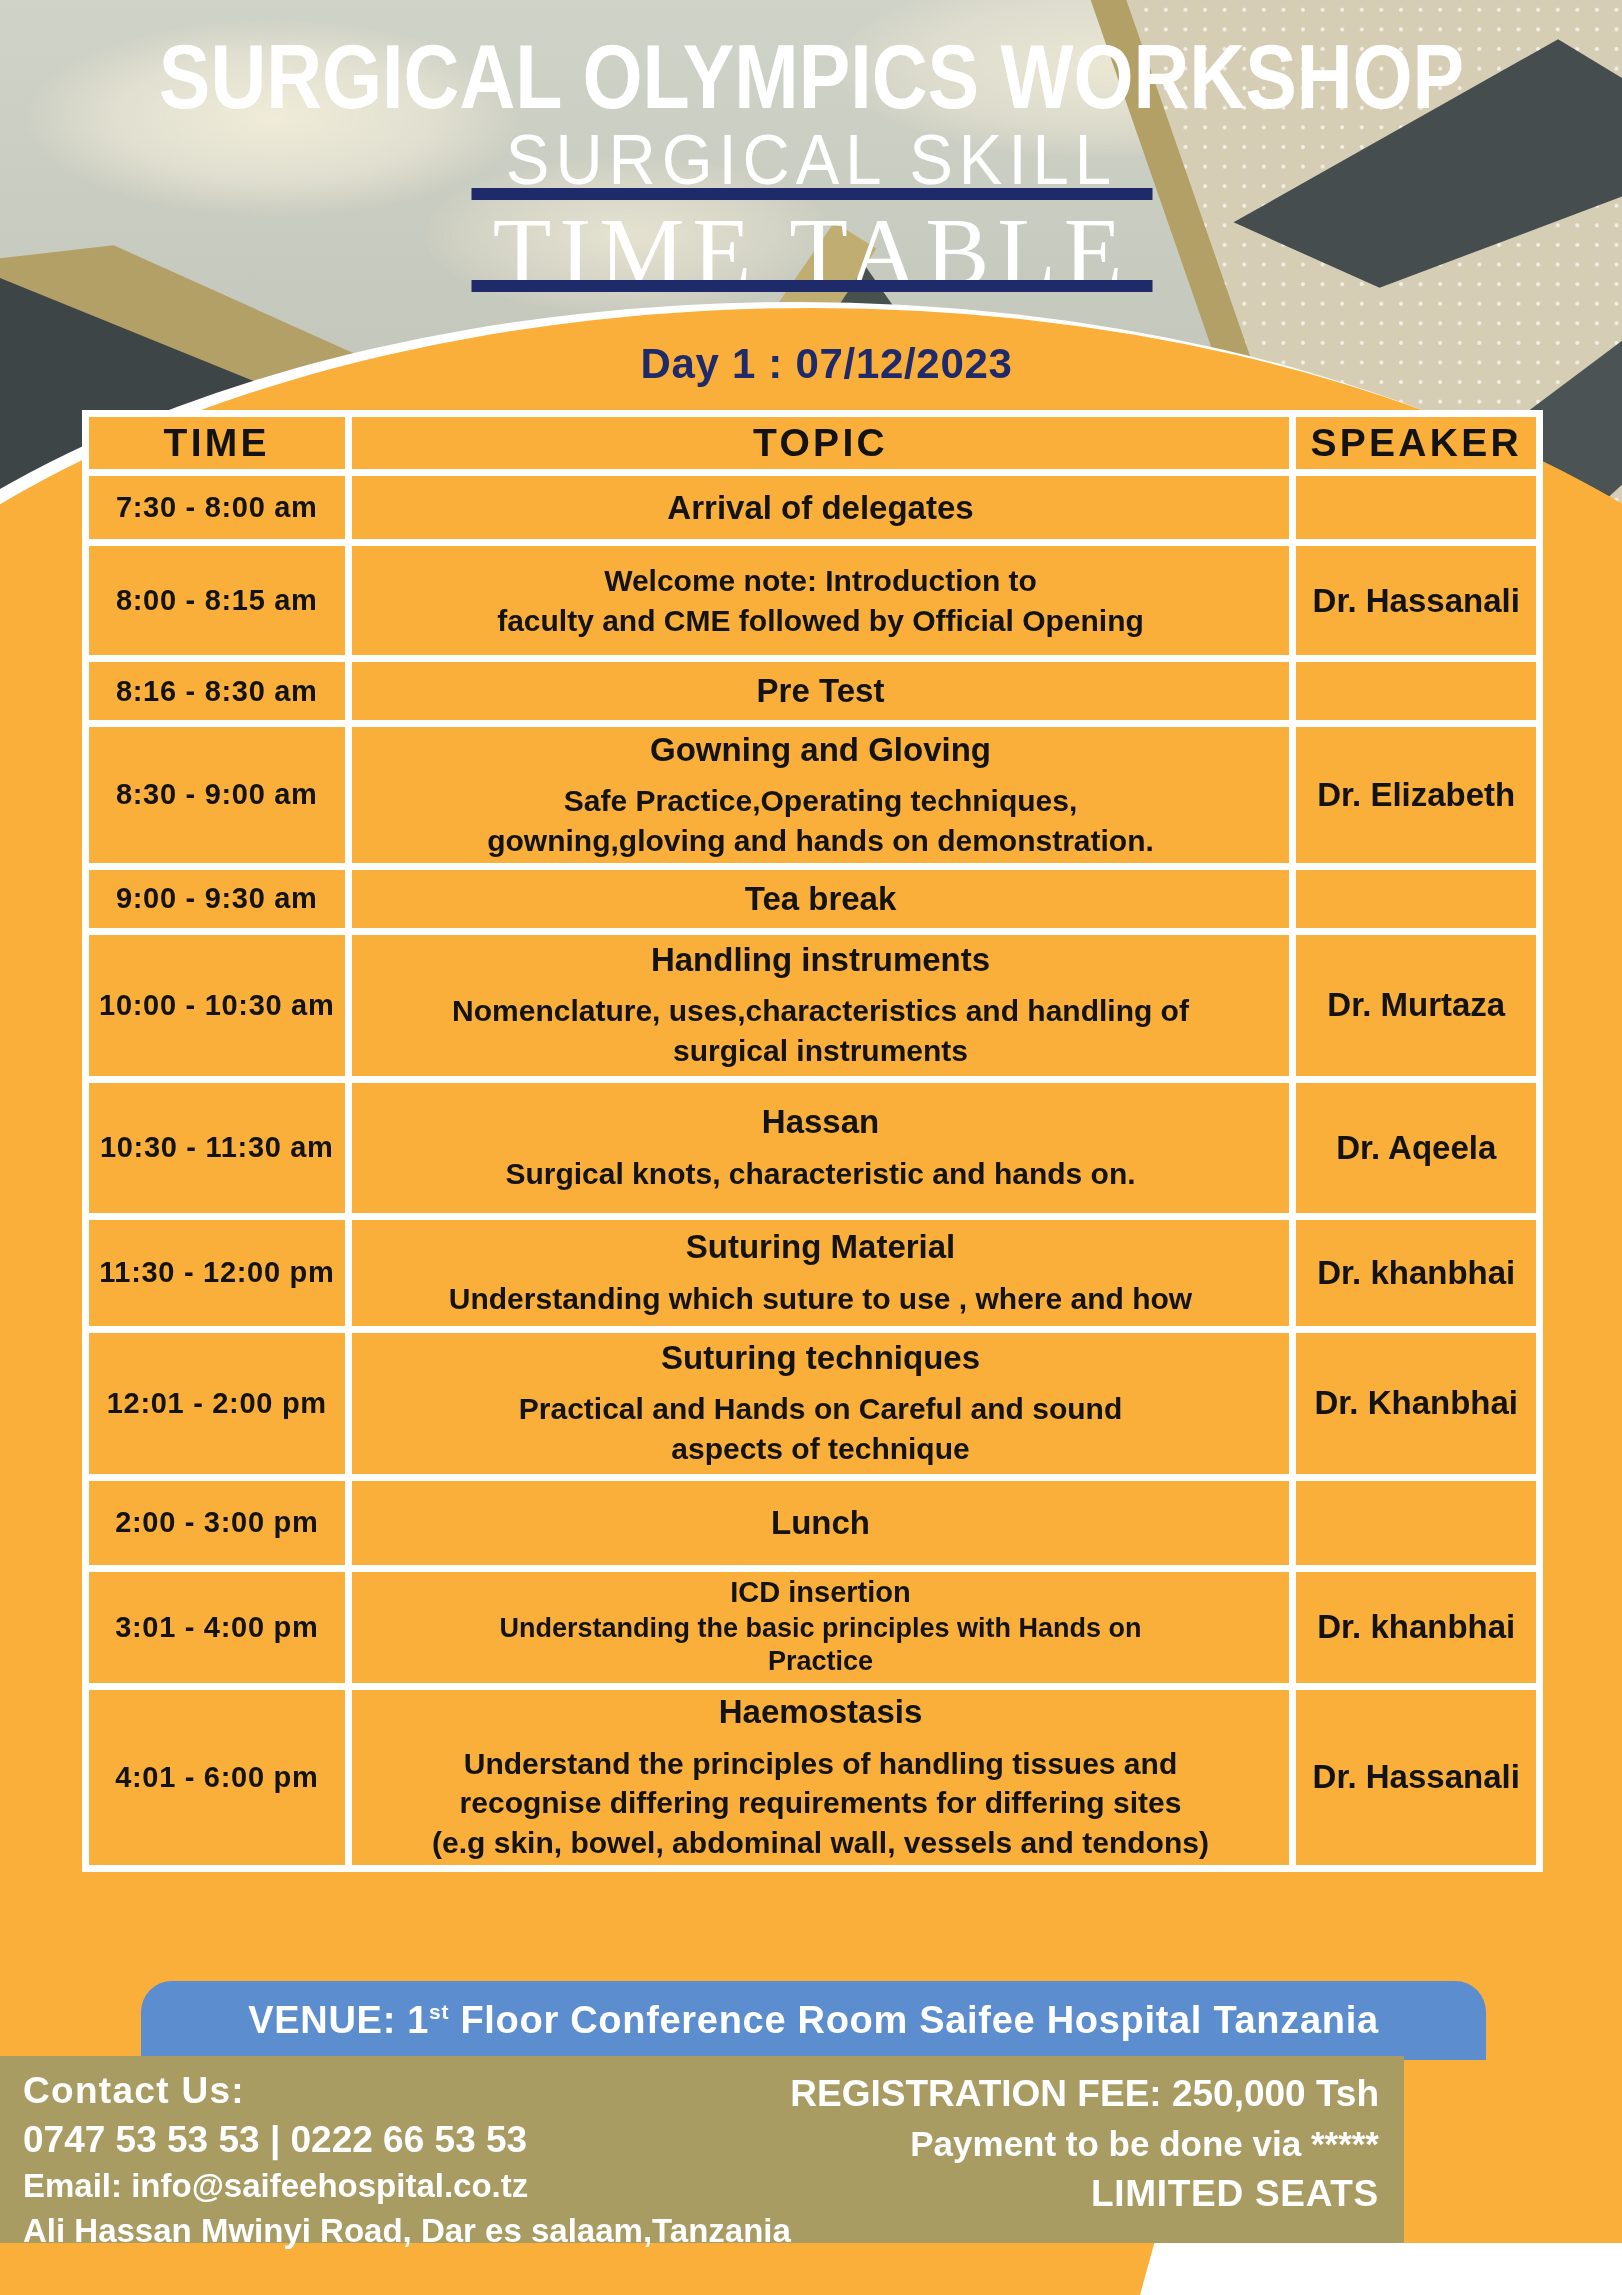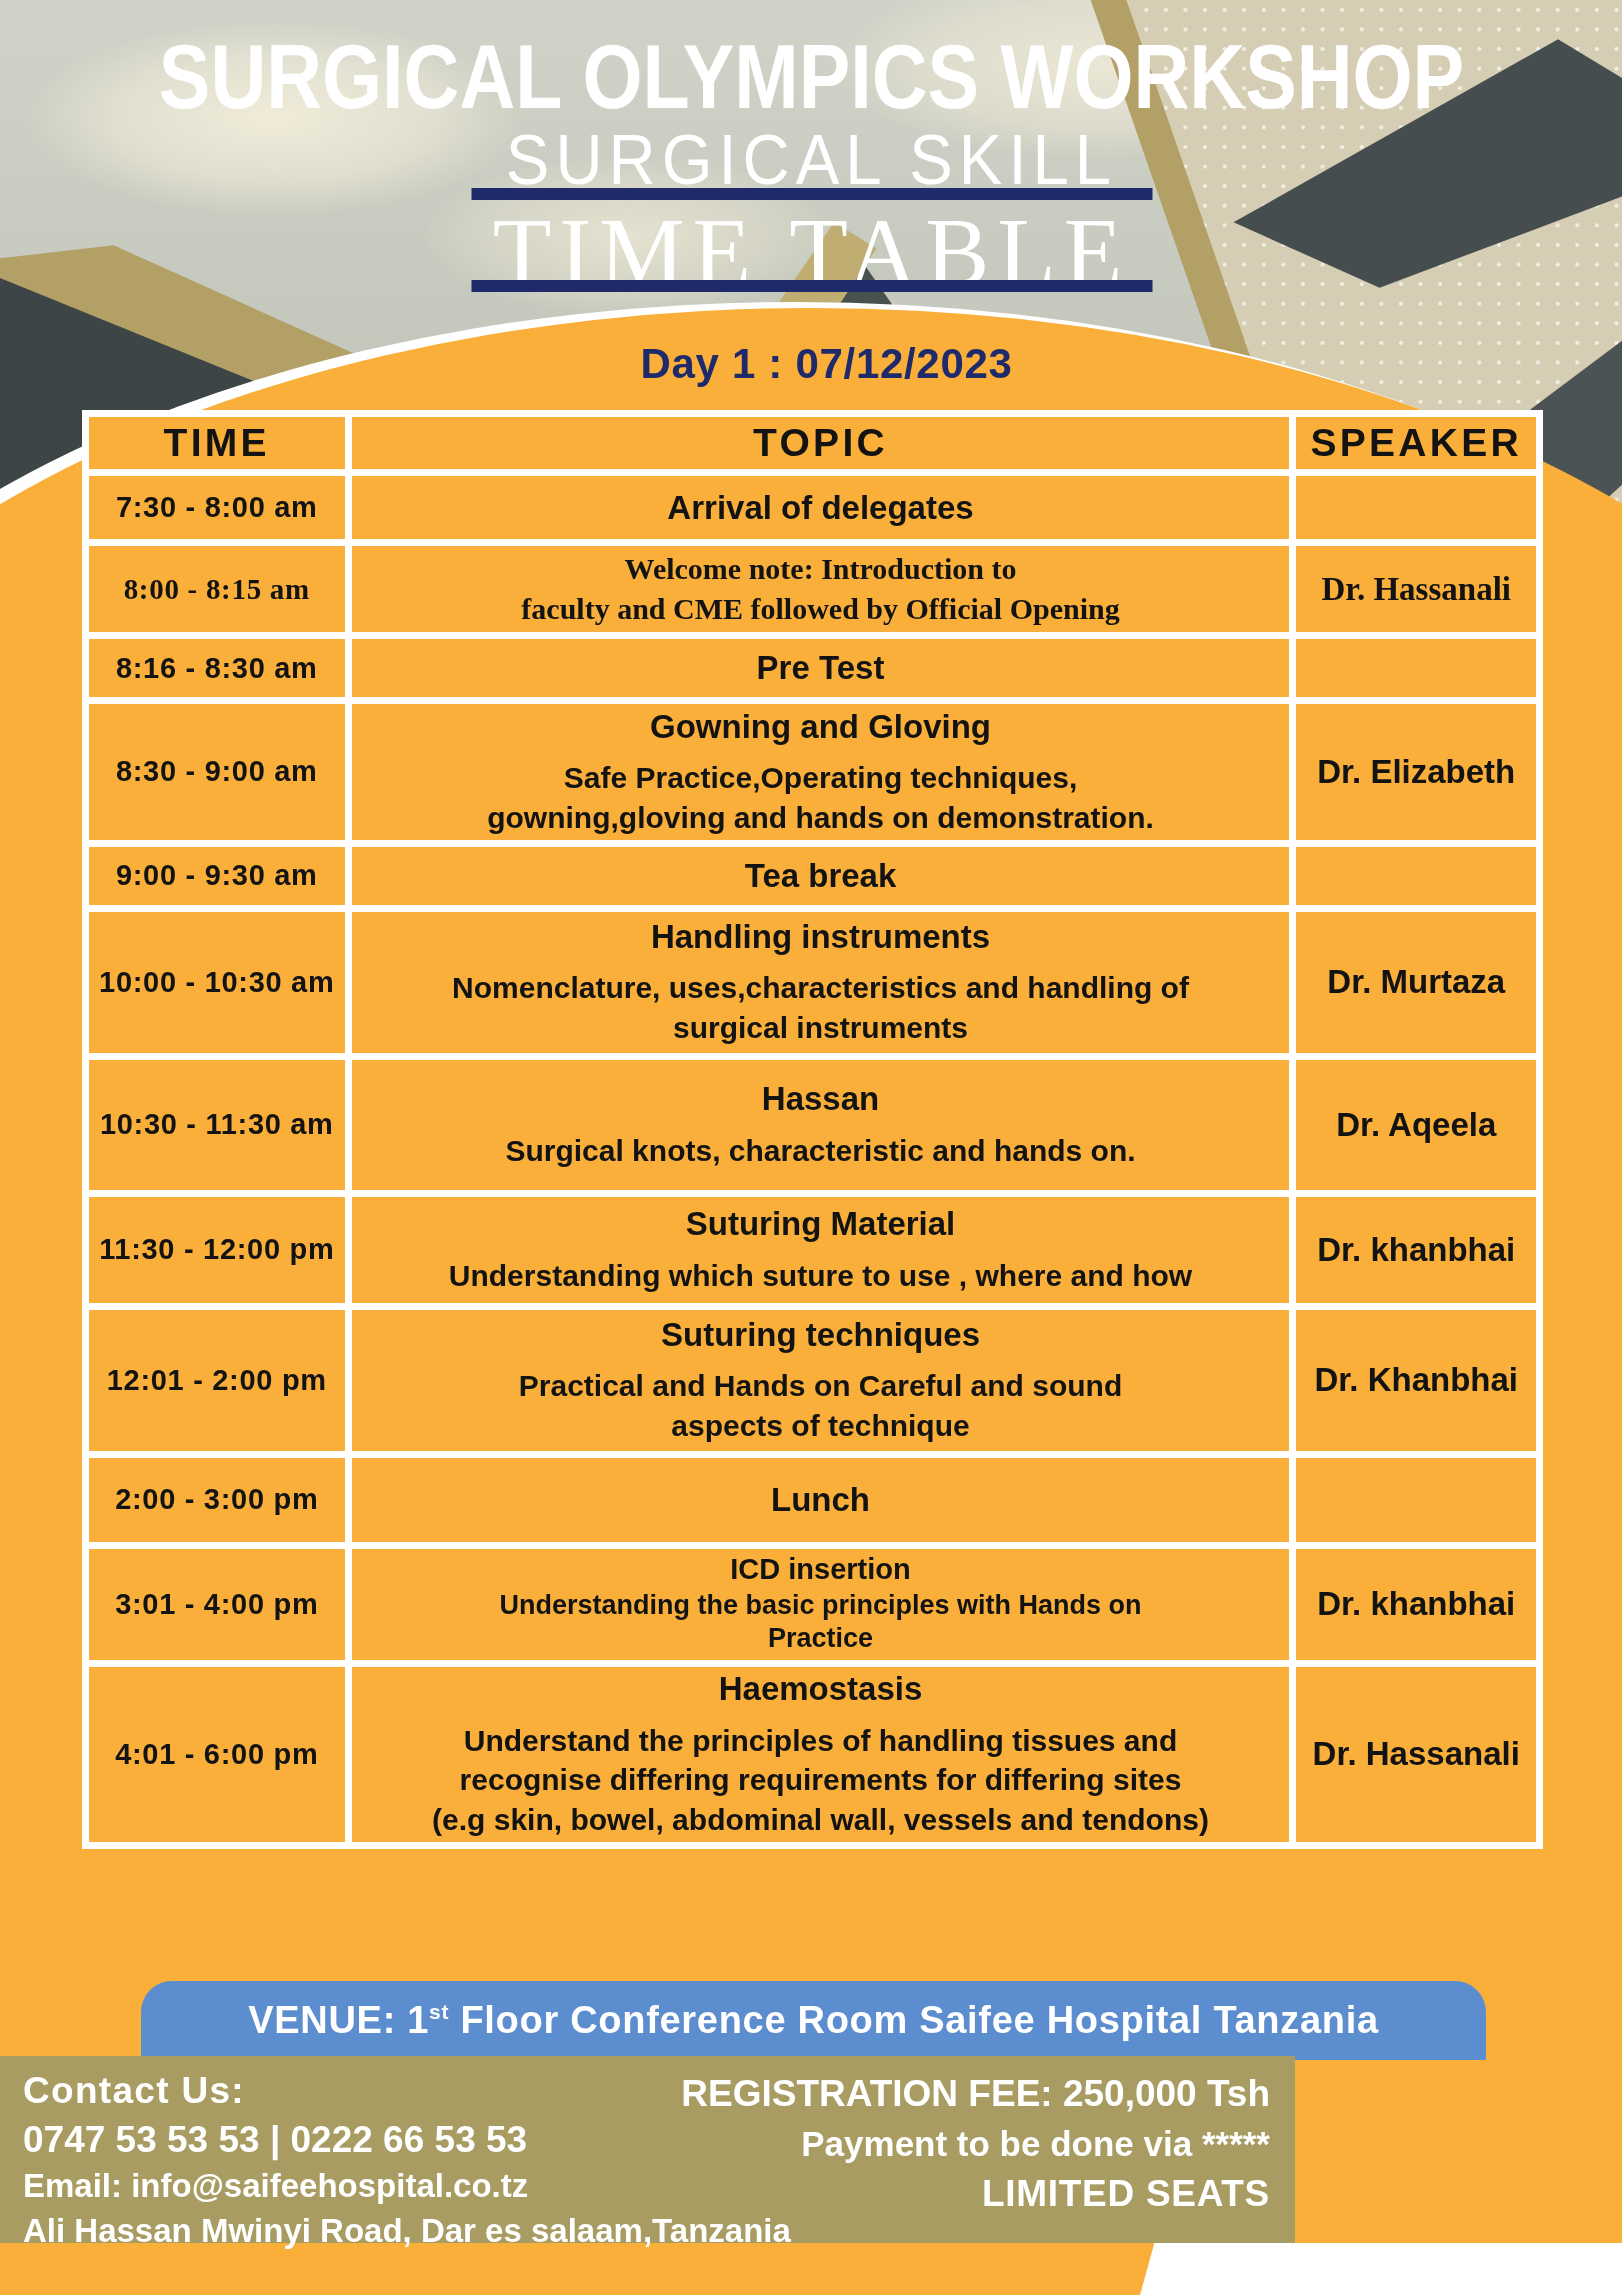--- a/index.html
+++ b/index.html
@@ -148,21 +148,21 @@
     position:absolute;left:141px;top:1981px;width:1345px;height:79px;z-index:3;
     background:var(--venue-blue);border-radius:31px 31px 0 0;
     color:var(--white);font-size:38px;font-weight:bold;
     display:flex;align-items:center;justify-content:center;
     letter-spacing:0.7px;
   }
   .venue sup{font-size:21px;vertical-align:super;line-height:0;}
 
   
   .footer{
-    position:absolute;left:0;top:2056px;width:1295px;height:187px;z-index:4;
+    position:absolute;left:0;top:2056px;width:1404px;height:187px;z-index:4;
     background:var(--olive);color:var(--white);
   }
   .contact{position:absolute;left:23px;top:14.4px;text-align:left;}
   .contact-heading{font-size:37px;font-weight:bold;letter-spacing:1.3px;margin-bottom:6.5px;}
   .contact-phone{font-size:37px;font-weight:bold;margin-bottom:6.5px;}
   .contact-email{font-size:33px;font-weight:bold;margin-bottom:6.5px;}
   .contact-address{font-size:33px;font-weight:bold;}
   .reg{position:absolute;right:25px;top:17px;text-align:right;}
   .reg-fee{font-size:37px;font-weight:bold;margin-bottom:9.2px;}
   .reg-payment{font-size:35px;font-weight:bold;margin-bottom:9.2px;}
@@ -217,21 +217,21 @@
     </thead>
     <tbody id="rows">
         <tr style="height: 63px;">
       <td class="time">7:30 - 8:00 am</td>
       <td class="topic">
         <div class="topic-heading">Arrival of delegates</div>
 
       </td>
       <td class="speaker"></td>
     </tr>
-        <tr style="height: 86px; font-family: Liberation Serif, serif;">
+        <tr style="height: 109px;">
       <td class="time">8:00 - 8:15 am</td>
       <td class="topic">
 
         <div class="topic-body">
               <div class="topic-line">Welcome note: Introduction to</div>
               <div class="topic-line">faculty and CME followed by Official Opening</div>
             </div>
       </td>
       <td class="speaker">Dr. Hassanali</td>
     </tr>

